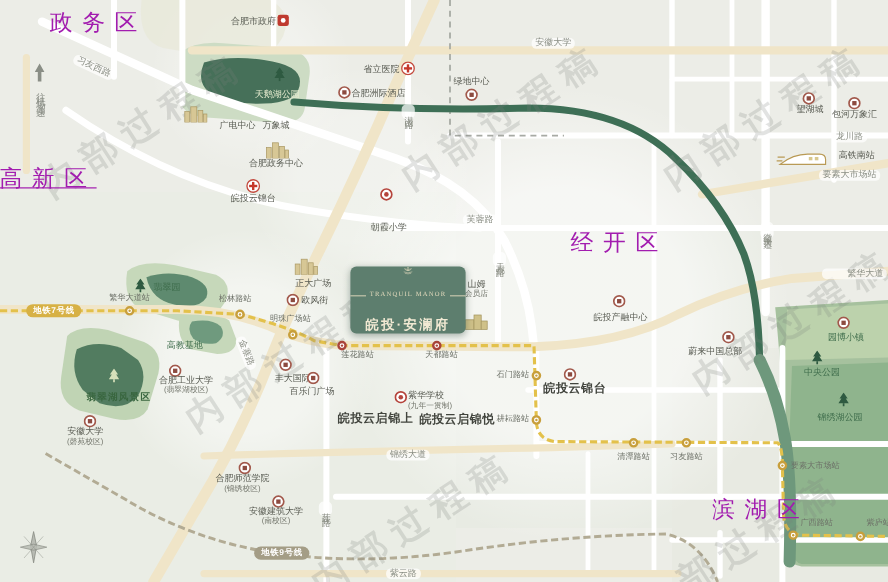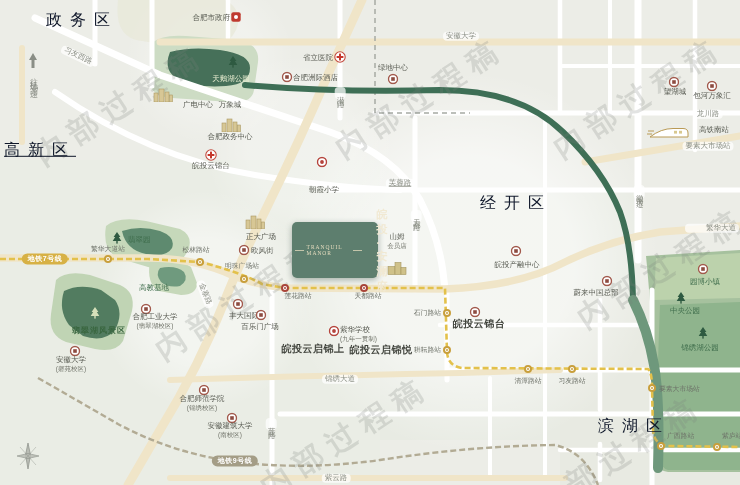--- a/index.html
+++ b/index.html
@@ -1,39 +1,39 @@
 <!DOCTYPE html>
 <html><head>
 <meta charset="utf-8">
 <style>
   html,body{margin:0;padding:0;background:#fff}
   #stage{position:relative;width:740px;height:485px;overflow:hidden;background:#ebece6;
          font-family:"Liberation Sans",sans-serif;-webkit-font-smoothing:antialiased}
   #base{position:absolute;left:0;top:0}
   #marks{position:absolute;left:0;top:0;width:740px;height:485px}
   .lbl{position:absolute;white-space:nowrap;line-height:1.15}
-  .district{font-size:16px;letter-spacing:8px;color:#0f172a;font-weight:500}
+  .district{font-size:19px;letter-spacing:8px;color:#a21caf;font-weight:500}
   .road{font-size:7.5px;color:#8b8f85;background:rgba(255,255,255,.72);padding:0 3px;border-radius:4px}
   .vert{writing-mode:vertical-rl;letter-spacing:2px;padding:3px 1px}
   .poi{font-size:7.5px;color:#585b52;font-weight:500;text-align:center}
   .sub{font-size:6.5px;color:#73766c;font-weight:400;text-align:center}
   .park{color:#3f6d4c}
   .parkbold{color:#39663f;font-weight:700;font-size:8px;letter-spacing:1px}
   .ondark{color:#e6ebcf}
   .boldlbl{font-size:10px;font-weight:700;color:#42453e;letter-spacing:.5px}
   .station{font-size:6.8px;color:#6d7168;font-weight:400;text-align:center}
   .wm{font-size:30px;letter-spacing:9px;color:rgba(122,128,122,.22);font-weight:700}
   .st{width:8px;height:8px;border-radius:50%;background:#fff;border:2px solid #c89f3c;box-sizing:border-box;color:#c89f3c}
   .st.r{border-color:#a9443a;color:#a9443a}
   .st::after{content:"";position:absolute;left:1px;top:1px;width:2px;height:2px;border-radius:50%;background:currentColor}
   .ic{line-height:0}
   .pill{font-size:7px;color:#fff;padding:1.5px 6px;border-radius:8px;font-weight:600;letter-spacing:.5px}
   .p7{background:#d7b145}.p9{background:#a49d86}
-  .card{position:absolute;left:292px;top:222px;width:86px;height:56px;background:#5d7e6e;border-radius:5px;
-        box-shadow:0 2px 6px rgba(50,75,62,.4);display:flex;flex-direction:row;align-items:center;
+  .card{position:absolute;left:292px;top:222px;width:96px;height:56px;background:#5d7e6e;border-radius:5px;
+        box-shadow:0 2px 6px rgba(50,75,62,.4);display:flex;flex-direction:column;align-items:center;
         justify-content:center;gap:14px;z-index:3}
   .card-en{display:flex;align-items:center;gap:3px;color:#e7ddbf;font-family:"Liberation Serif",serif;
         font-size:5.5px;letter-spacing:1px}
   .rule{display:block;width:13px;height:1px;background:rgba(231,221,191,.75)}
   .card-cn{color:#f1e9d3;font-size:11px;letter-spacing:2px;font-weight:600}
   .leftnote{position:absolute;left:27px;top:52px;display:flex;flex-direction:column;align-items:center;
         color:#8a8e86;z-index:2}
   .leftnote .txt{writing-mode:vertical-rl;font-size:8px;letter-spacing:3px;margin-top:2px}
   #compass{position:absolute;left:15px;top:441px;z-index:2}
 </style>
@@ -130,21 +130,21 @@
       <div class="lbl district" style="left: 40px; top: 150px; transform: translate(-50%, -50%); text-decoration: underline;">高新区</div>
       <div class="lbl district" style="left: 516px; top: 203px; transform: translate(-50%, -50%);">经开区</div>
       <div class="lbl district" style="left: 622px; top: 426px; transform: translate(-50%, -50%); margin-left: 12px;">滨湖区</div>
       <div class="lbl road" style="left: 461px; top: 36px; transform: translate(-50%, -50%);">安徽大学</div>
       <div class="lbl road" style="left: 78px; top: 56px; transform: translate(-50%, -50%) rotate(25deg);">习友西路</div>
       <div class="lbl road vert" style="left: 340px; top: 93px; transform: translate(-50%, -50%);">潜山路</div>
       <div class="lbl road" style="left: 708px; top: 114px; transform: translate(-50%, -50%);">龙川路</div>
       <div class="lbl road" style="left: 708px; top: 146px; transform: translate(-50%, -50%);">要素大市场站</div>
       <div class="lbl road vert" style="left: 639px; top: 192px; transform: translate(-50%, -50%);">徽州大道</div>
       <div class="lbl road" style="left: 712px; top: 228px; transform: translate(-50%, -50%); padding-left: 21px;">繁华大道</div>
-      <div class="lbl road" style="left: 400px; top: 183px; transform: translate(-50%, -50%); text-decoration: underline;">芙蓉路</div>
+      <div class="lbl road" style="left: 400px; top: 183px; transform: translate(-50%, -50%);">芙蓉路</div>
       <div class="lbl road vert" style="left: 416px; top: 216px; transform: translate(-50%, -50%);">天都路</div>
       <div class="lbl road" style="left: 205px; top: 294px; transform: translate(-50%, -50%) rotate(68deg);">金寨路</div>
       <div class="lbl road" style="left: 340px; top: 379px; transform: translate(-50%, -50%);">锦绣大道</div>
       <div class="lbl road vert" style="left: 271px; top: 424px; transform: translate(-50%, -50%);">莲花路</div>
       <div class="lbl road" style="left: 336px; top: 478px; transform: translate(-50%, -50%);">紫云路</div>
       <div class="lbl st " style="left: 108px; top: 259px; transform: translate(-50%, -50%);"></div>
       <div class="lbl station" style="left: 108px; top: 249px; transform: translate(-50%, -50%);">繁华大道站</div>
       <div class="lbl st " style="left: 200px; top: 262px; transform: translate(-50%, -50%);"></div>
       <div class="lbl station" style="left: 196px; top: 250px; transform: translate(-50%, -50%);">松林路站</div>
       <div class="lbl st " style="left: 244px; top: 279px; transform: translate(-50%, -50%);"></div>

